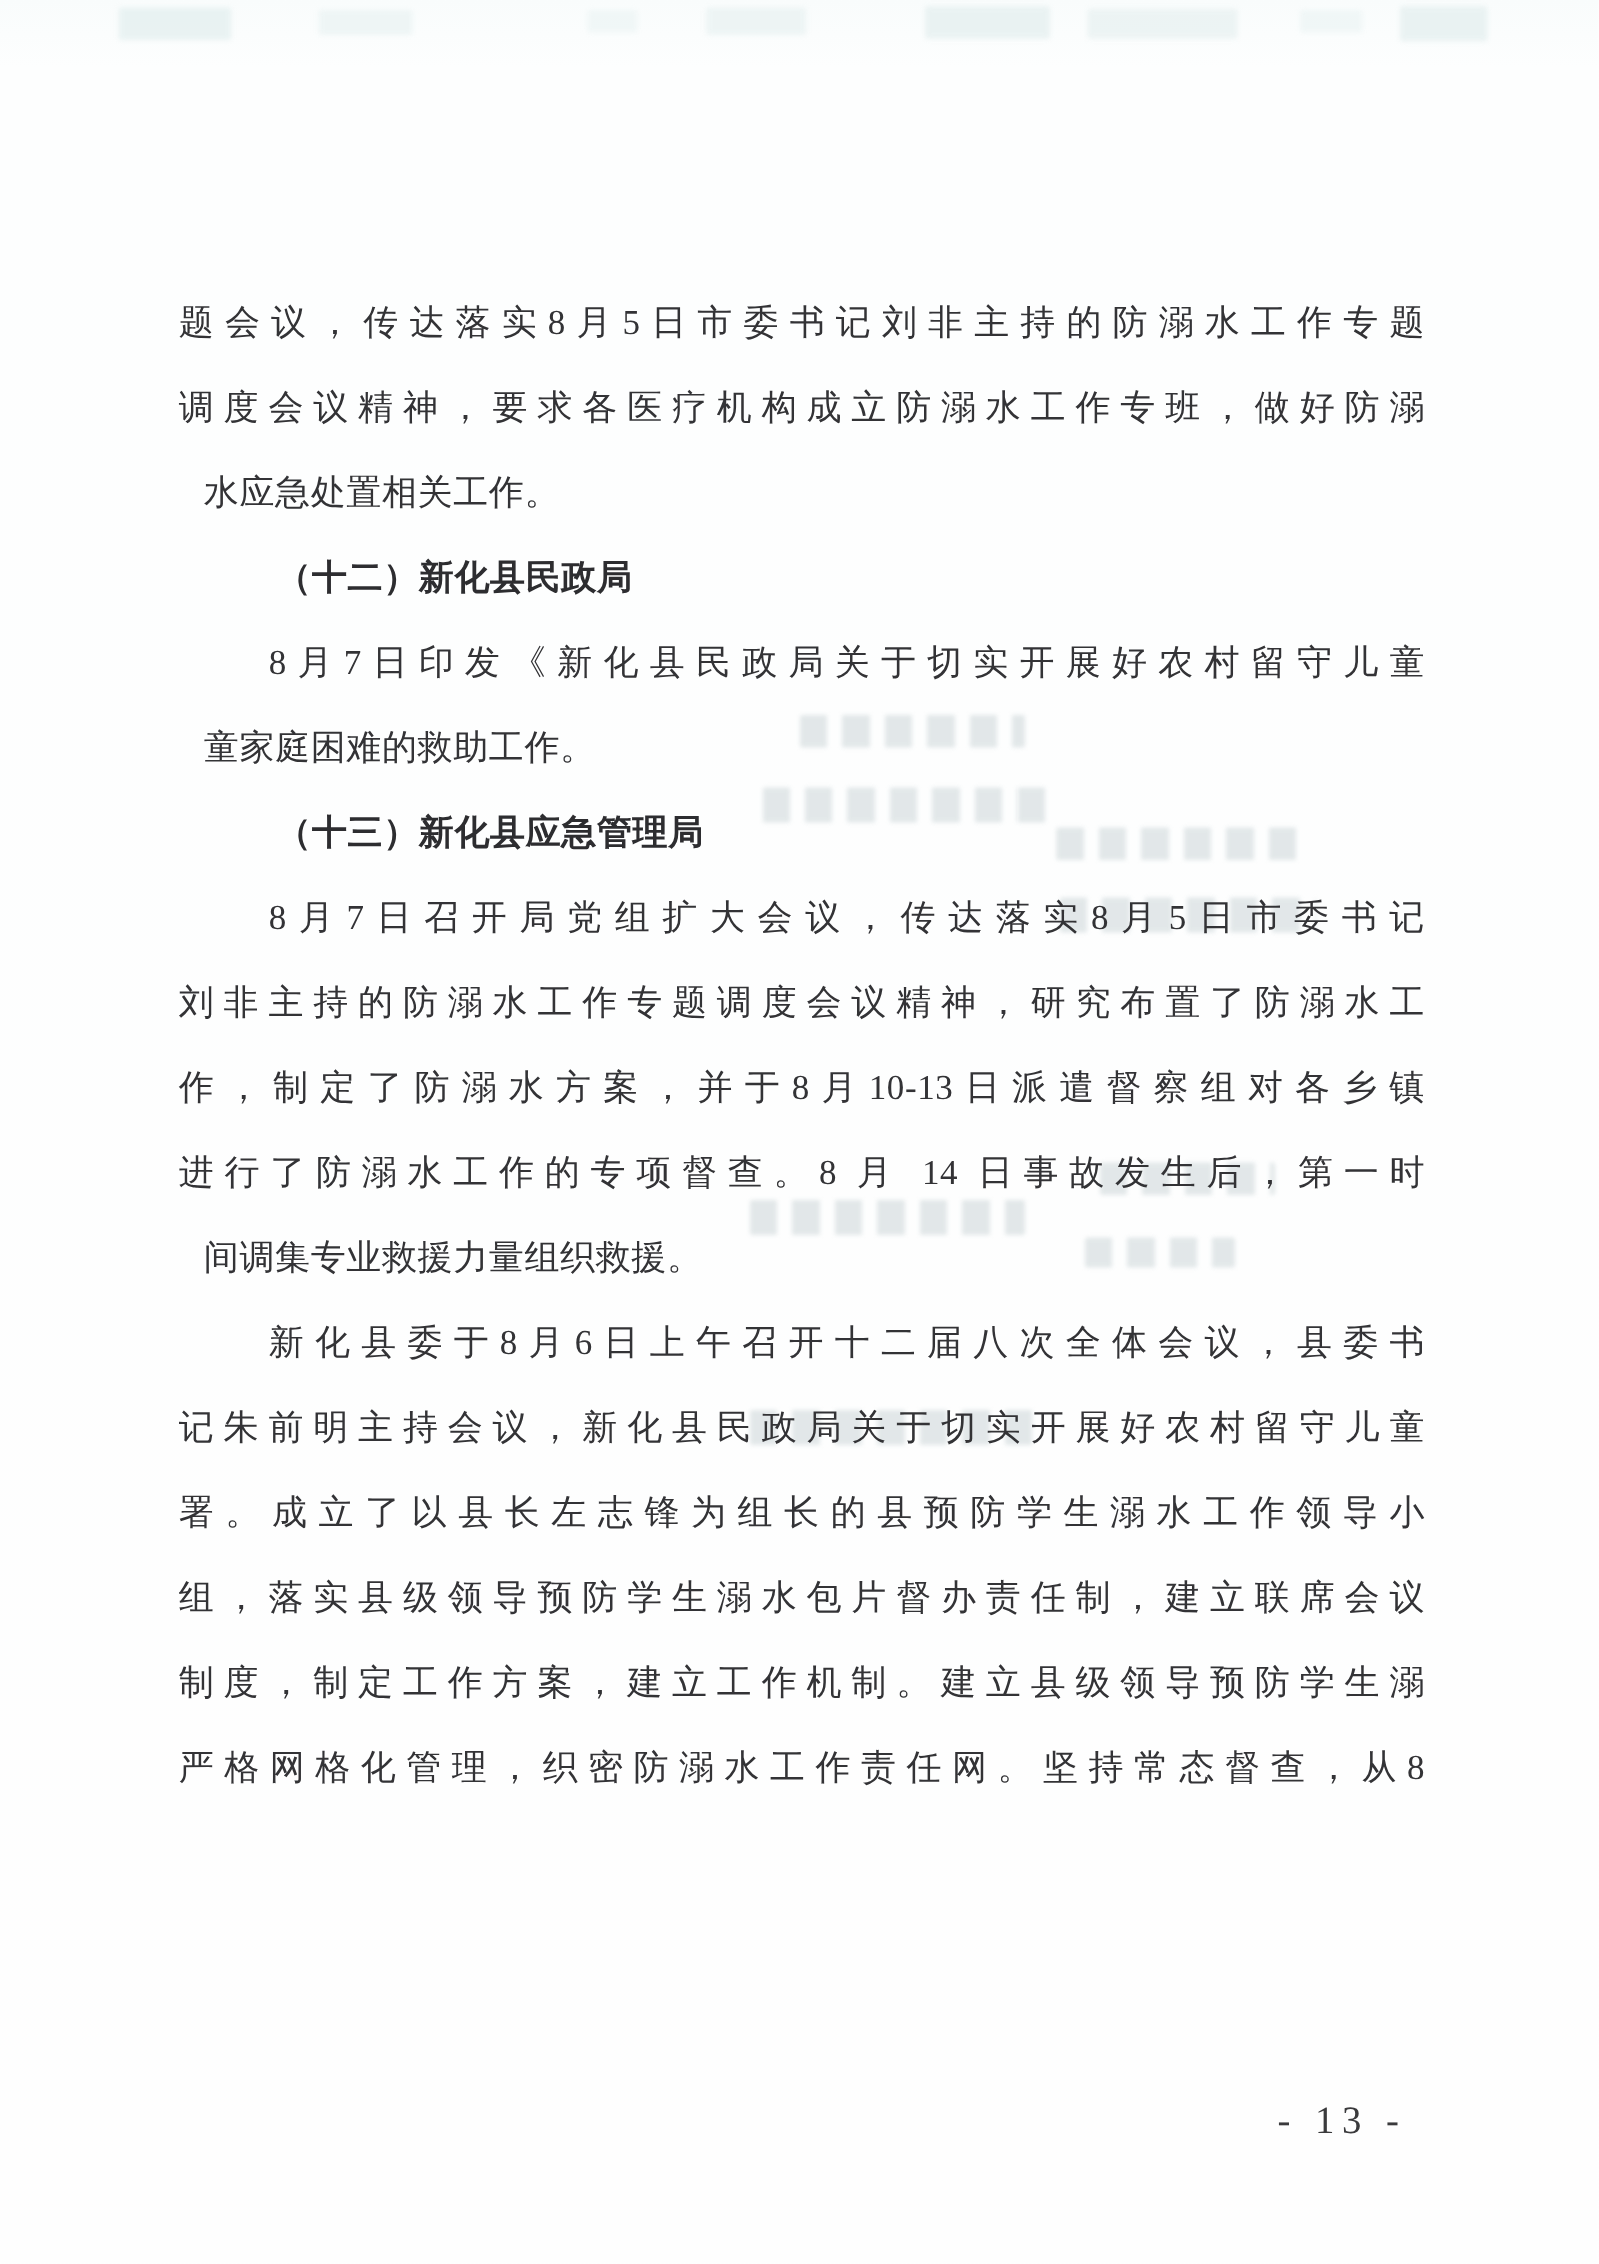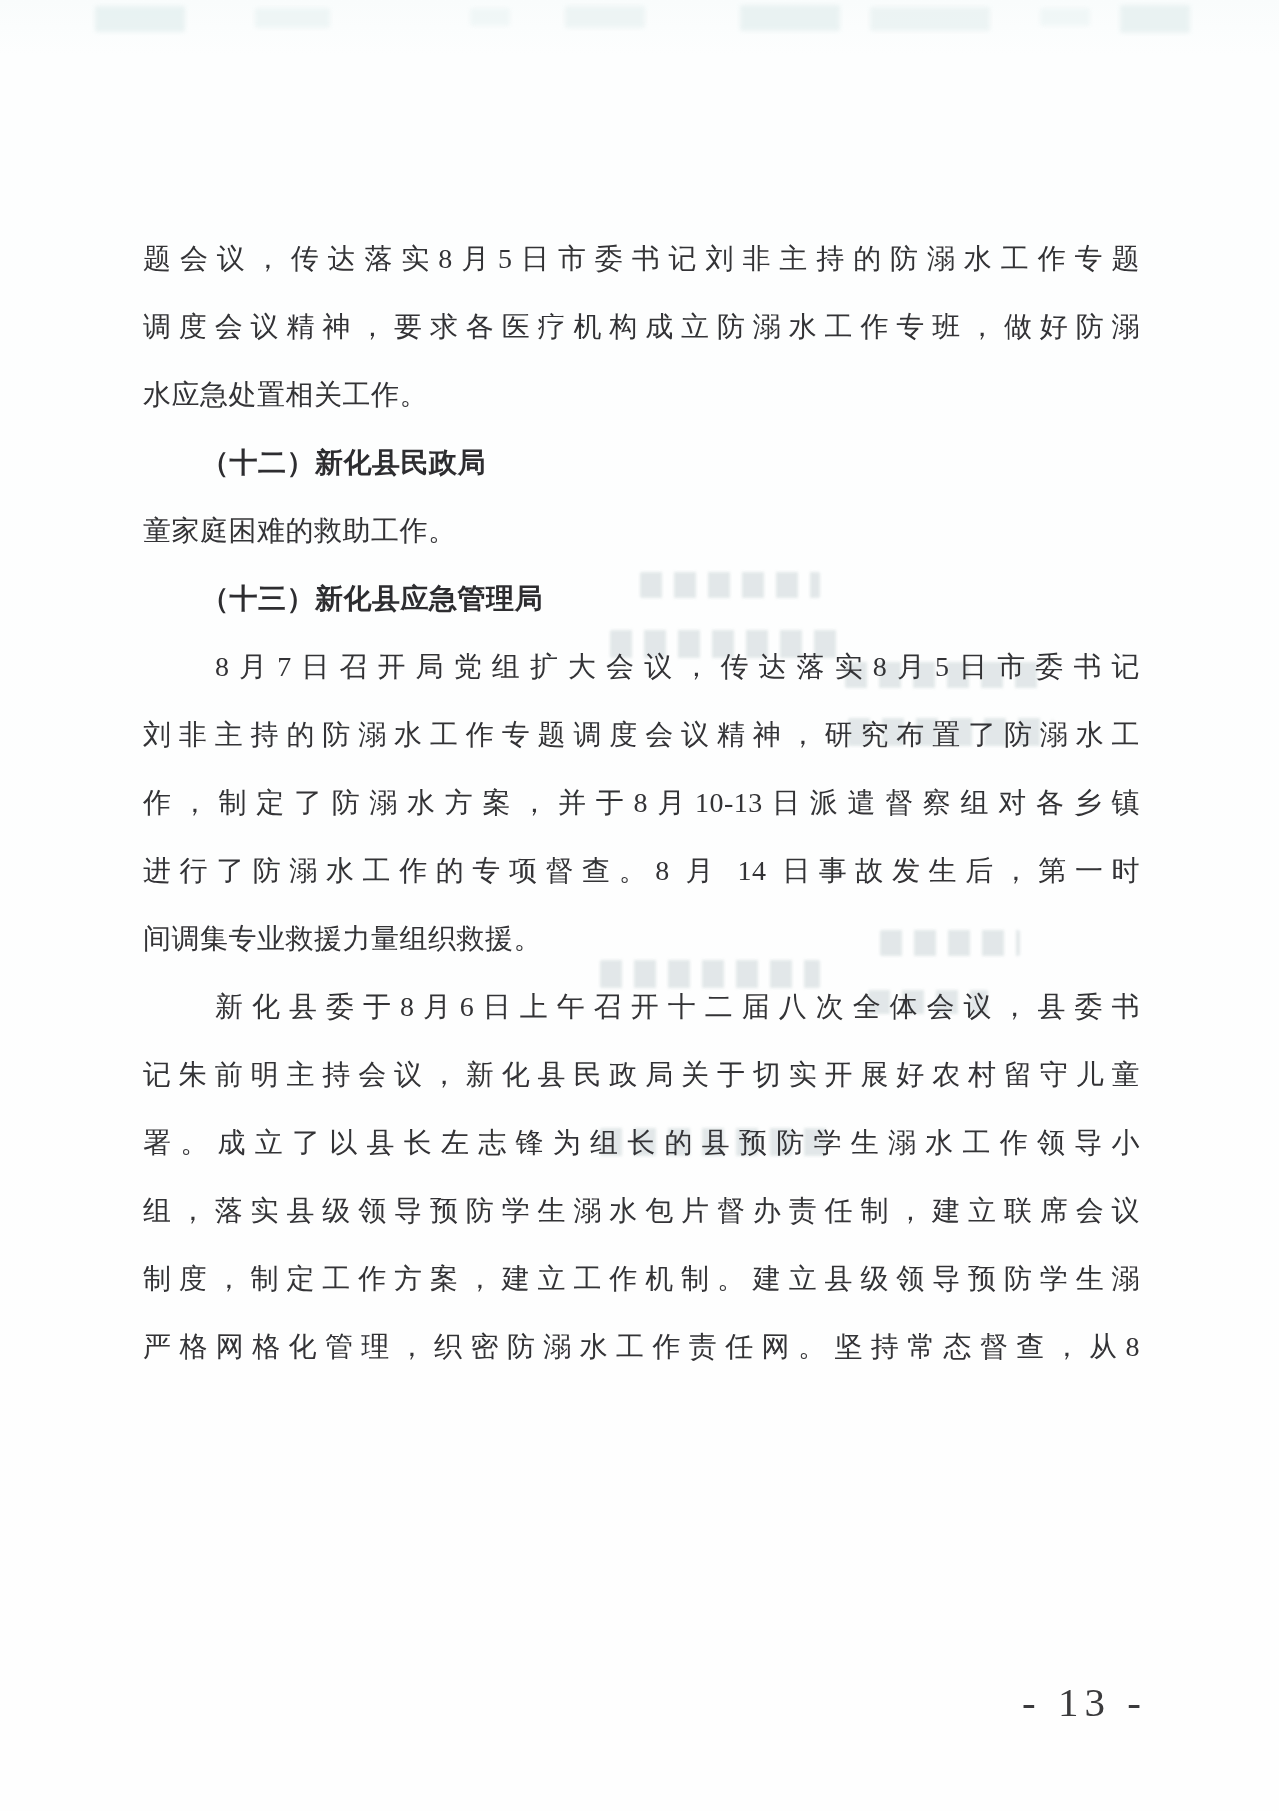--- a/index.html
+++ b/index.html
@@ -54,34 +54,35 @@
   }
   .justify {
     white-space: normal;
     text-align: justify;
     text-align-last: justify;
     text-justify: inter-character;
   }
   .left {
     text-align: center;
     text-align-last: left;
+    margin-left: 20px;
   }
   .indent {
     padding-left: 72px;
   }
   .heading {
     font-weight: bold;
     padding-left: 58px;
     color: #2d2d30;
   }
   .page-number {
     position: absolute;
     top: 1678px;
     left: 1022px;
-    font-size: 41px;
+    font-size: 31px;
     color: #3a3a3c;
     letter-spacing: 6px;
   }
 </style>
 </head>
 <body>
 
 <div class="page">
 
   <div class="top-artifact" style="left:95px;  top:6px;  width:90px;  height:26px; background:#e3efef;"></div>
@@ -100,20 +101,21 @@
   <div class="ghost" style="left:880px; top:930px;  width:140px; height:26px;"></div>
   <div class="ghost" style="left:600px; top:960px;  width:220px; height:28px;"></div>
   <div class="ghost" style="left:600px; top:1128px; width:230px; height:28px;"></div>
   <div class="ghost" style="left:868px; top:990px;  width:120px; height:24px;"></div>
 
   <div class="text-block">
     <div class="line justify">题会议，传达落实8月5日市委书记刘非主持的防溺水工作专题</div>
     <div class="line justify">调度会议精神，要求各医疗机构成立防溺水工作专班，做好防溺</div>
     <div class="line left">水应急处置相关工作。</div>
     <div class="line left heading">（十二）新化县民政局</div>
+    <div class="line justify indent">8月7日印发《新化县民政局关于切实开展好农村留守儿童</div>
     <div class="line left">童家庭困难的救助工作。</div>
     <div class="line left heading">（十三）新化县应急管理局</div>
     <div class="line justify indent">8月7日召开局党组扩大会议，传达落实8月5日市委书记</div>
     <div class="line justify">刘非主持的防溺水工作专题调度会议精神，研究布置了防溺水工</div>
     <div class="line justify">作，制定了防溺水方案，并于8月10-13日派遣督察组对各乡镇</div>
     <div class="line justify">进行了防溺水工作的专项督查。8 月 14 日事故发生后，第一时</div>
     <div class="line left">间调集专业救援力量组织救援。</div>
     <div class="line justify indent">新化县委于8月6日上午召开十二届八次全体会议，县委书</div>
     <div class="line justify">记朱前明主持会议，新化县民政局关于切实开展好农村留守儿童</div>
     <div class="line justify">署。成立了以县长左志锋为组长的县预防学生溺水工作领导小</div>

